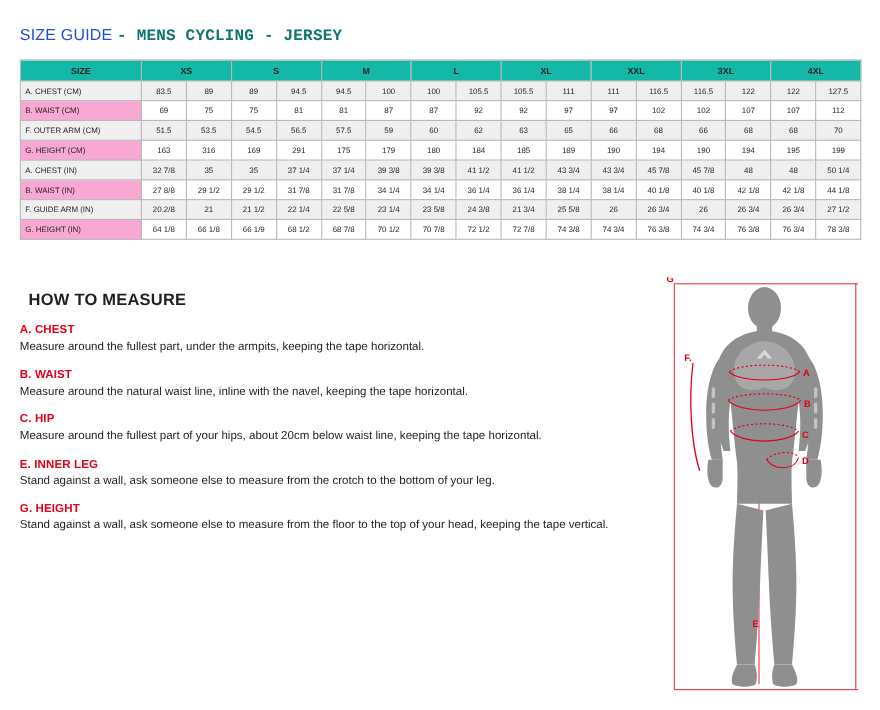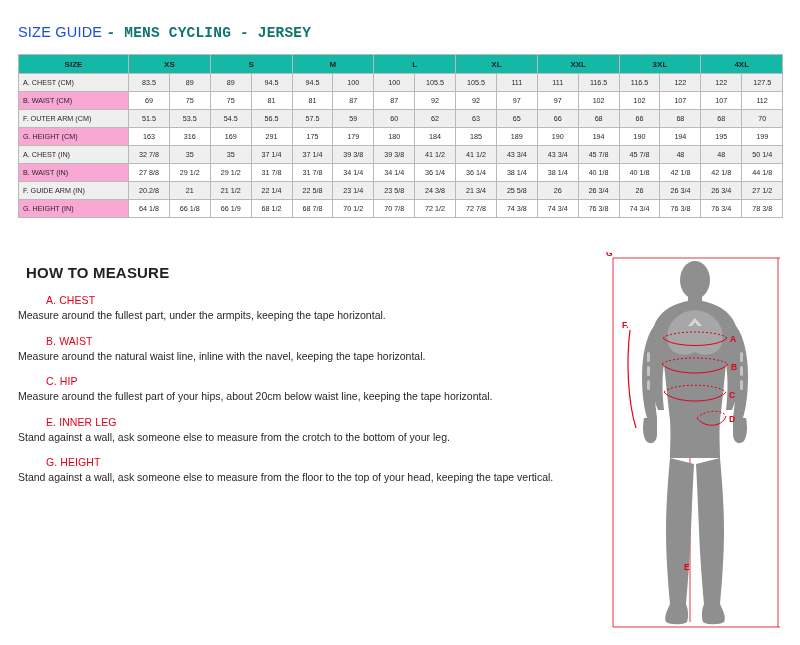--- a/index.html
+++ b/index.html
@@ -77,25 +77,24 @@
   }
   .measure-list {
     position: absolute;
     left: 18px;
     top: 294px;
     width: 580px;
   }
   .measure-item { margin-bottom: 13.5px; }
   .measure-head {
     color: #e2001a;
-    font-weight: normal;
+    font-weight: bold;
     font-size: 10.5px;
     letter-spacing: 0.1px;
     margin-bottom: 3px;
-    margin-left: 28px;
   }
   .measure-body {
     font-size: 10.5px;
     color: #231f20;
     line-height: 1.15;
   }
 
   
   .figure {
     position: absolute;

